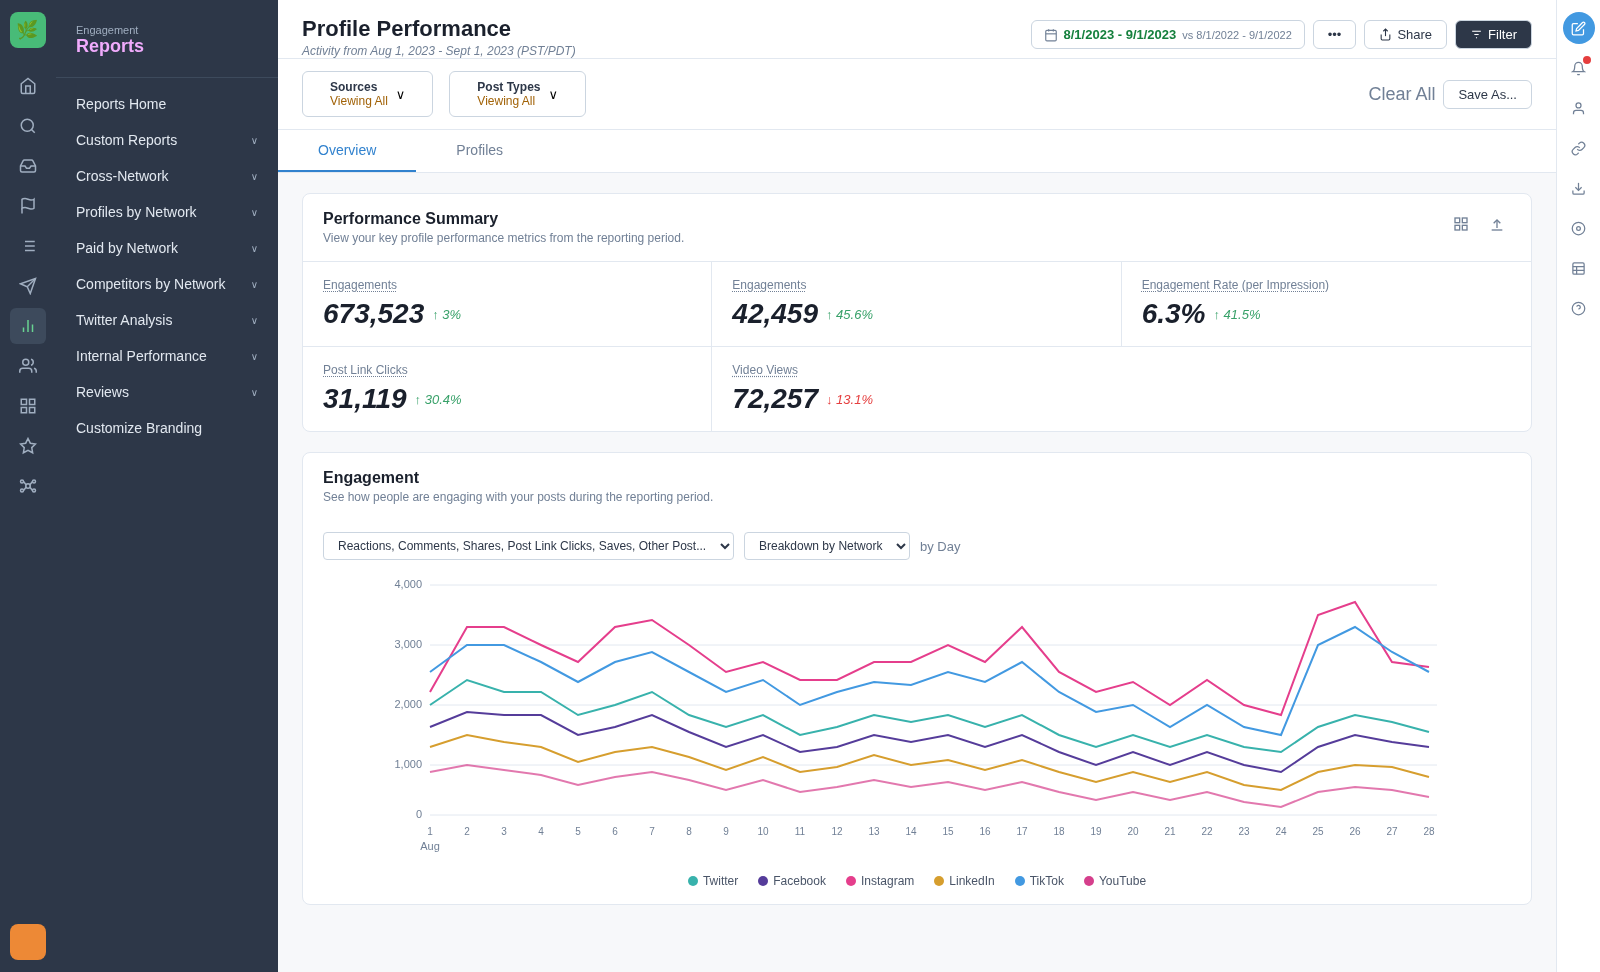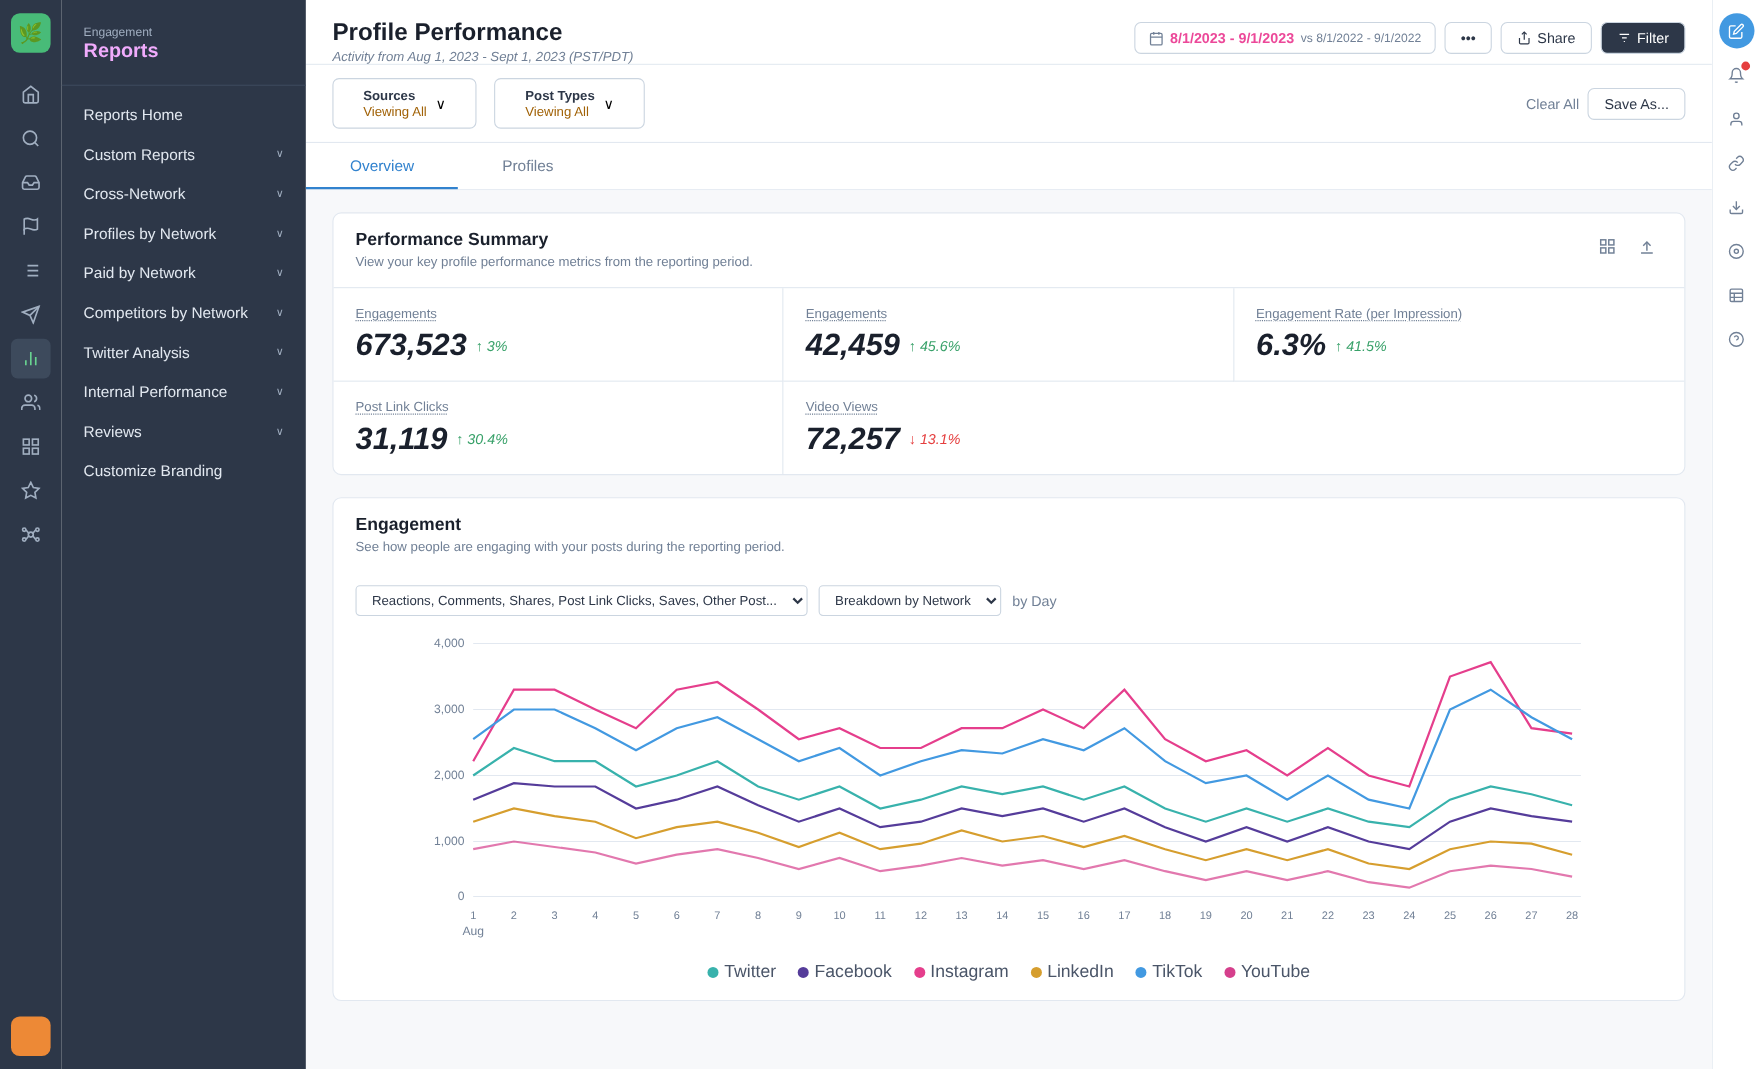--- a/index.html
+++ b/index.html
@@ -141,21 +141,21 @@
     .date-btn {
       display: flex; align-items: center; gap: 6px;
       border: 1px solid #cbd5e0;
       border-radius: 6px;
       padding: 6px 12px;
       font-size: 13px;
       background: #fff;
       cursor: pointer;
       color: #2d3748;
     }
-    .date-btn .date-main { font-weight: 600; color: #ec4899; }
+    .date-btn .date-main { font-weight: 600; color: #15803d; }
     .date-btn .date-vs { font-size: 11px; color: #718096; }
     .action-btn {
       border: 1px solid #cbd5e0;
       border-radius: 6px;
       padding: 6px 14px;
       font-size: 13px;
       background: #fff;
       cursor: pointer;
       display: flex; align-items: center; gap: 5px;
       color: #2d3748;
@@ -185,21 +185,21 @@
       border: 1px solid #cbd5e0;
       border-radius: 6px;
       padding: 8px 27px;
       font-size: 13px;
       cursor: pointer;
       background: #fff;
     }
     .filter-select .label { font-weight: 600; color: #2d3748; font-size: 12px; }
     .filter-select .value { color: #a16207; font-size: 12px; }
     .filter-actions { margin-left: auto; display: flex; gap: 8px; }
-    .clear-btn { background: none; border: none; color: #718096; cursor: pointer; font-size: 13px; }
+    .clear-btn { background: none; border: none; color: #718096; cursor: pointer; font-size: 18px; }
     .save-btn {
       border: 1px solid #cbd5e0;
       border-radius: 6px;
       padding: 6px 14px;
       font-size: 13px;
       background: #fff;
       cursor: pointer;
       color: #2d3748;
     }
 
@@ -314,21 +314,21 @@
     
     .chart-legend {
       display: flex;
       justify-content: center;
       gap: 20px;
       padding: 8px 20px 16px;
       flex-wrap: wrap;
     }
     .legend-item {
       display: flex; align-items: center; gap: 5px;
-      font-size: 16px; color: #4a5568;
+      font-size: 12px; color: #4a5568;
     }
     .legend-dot {
       width: 10px; height: 10px;
       border-radius: 50%;
     }
   </style>
 </head>
 <body>
 
 <div class="icon-bar">

